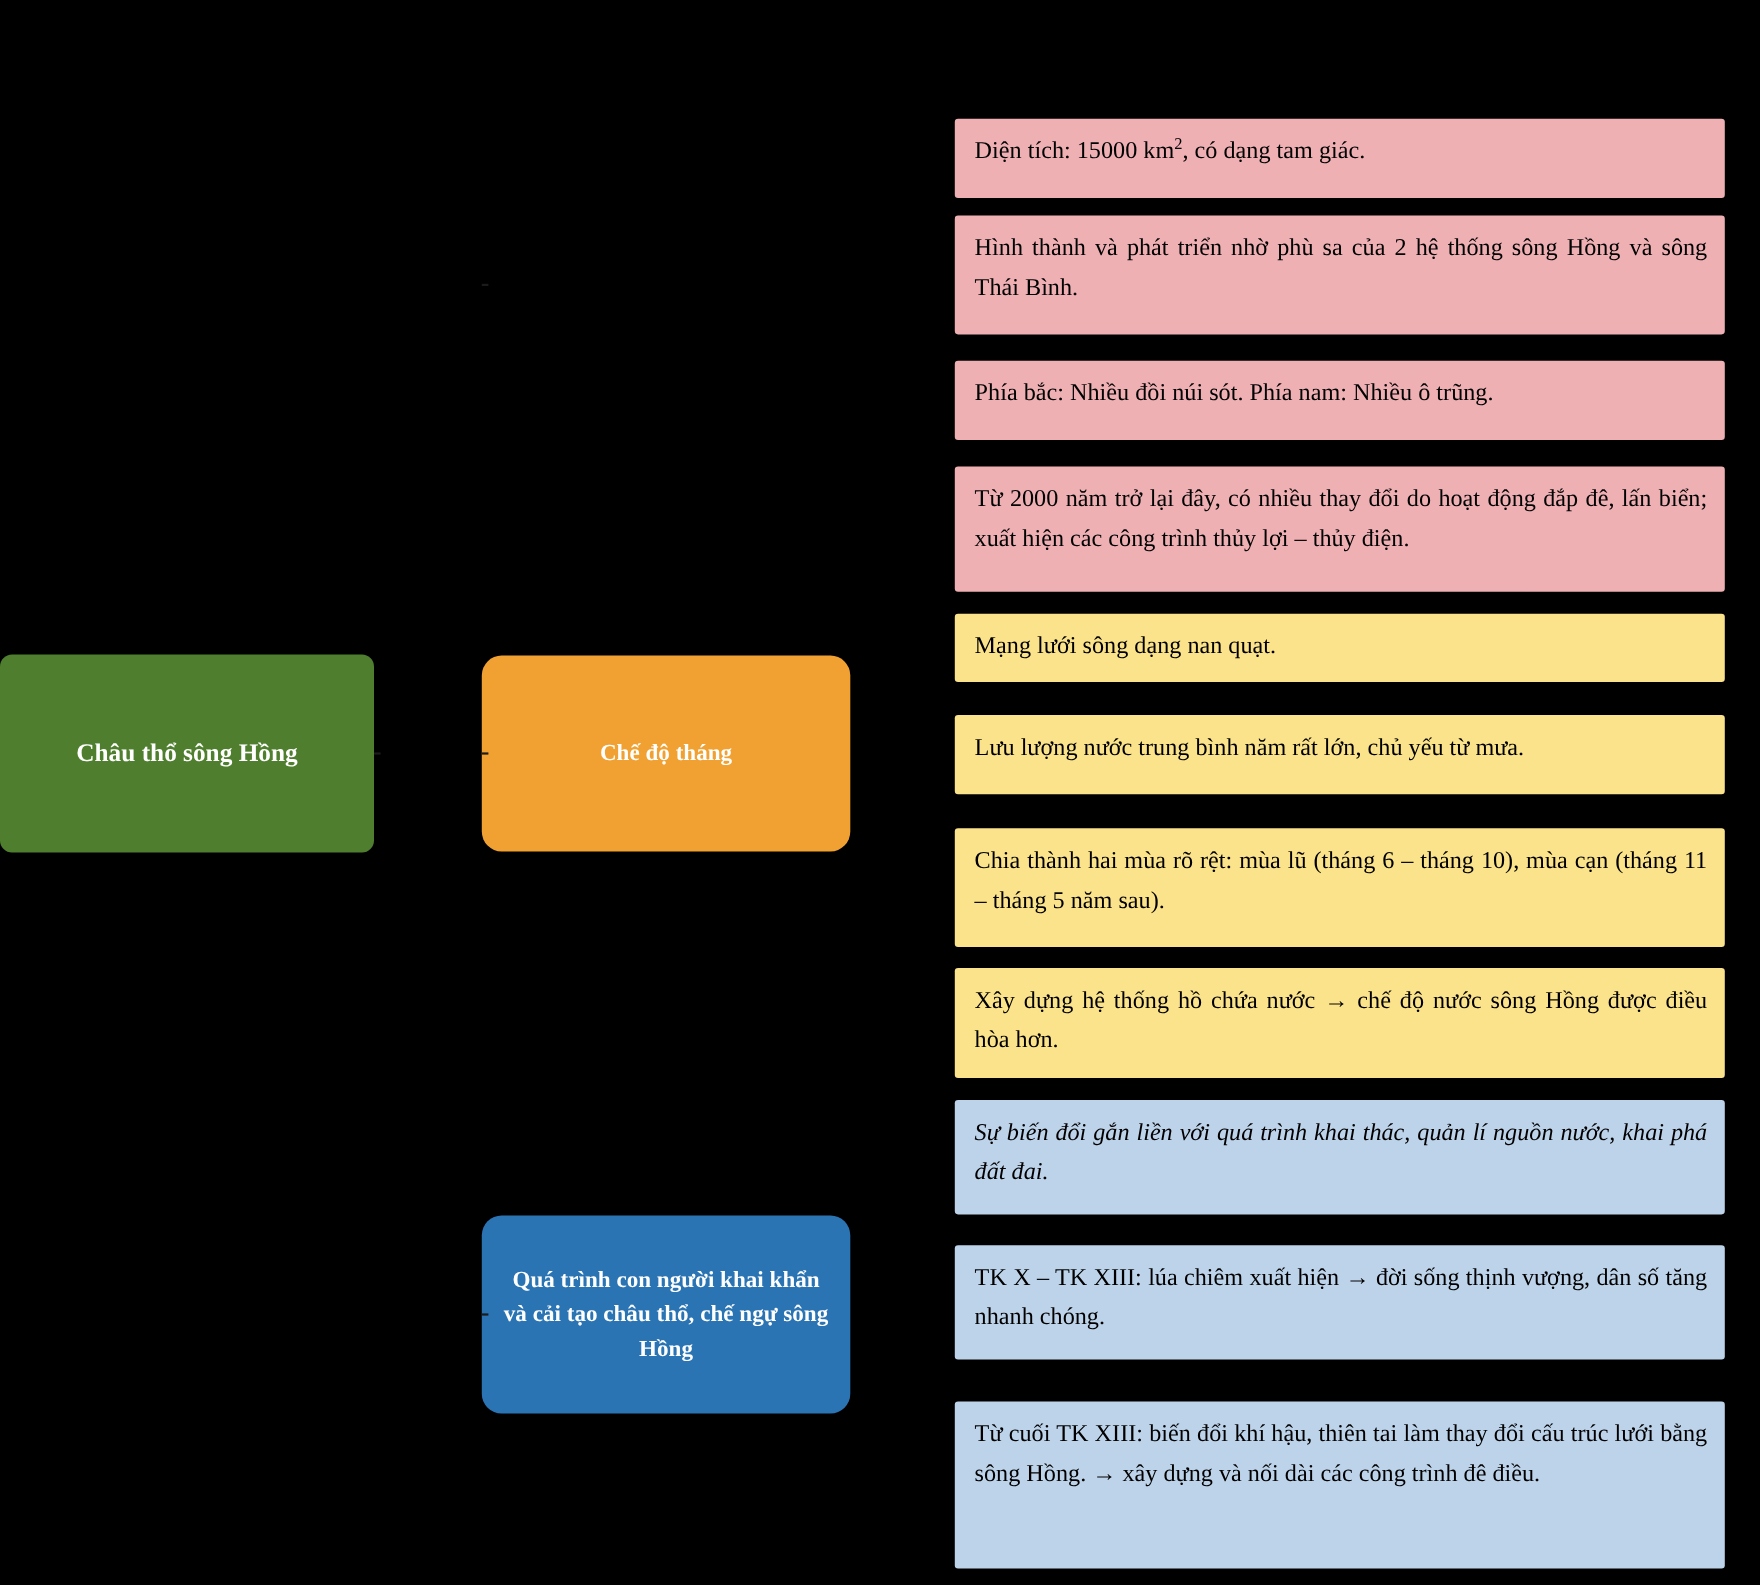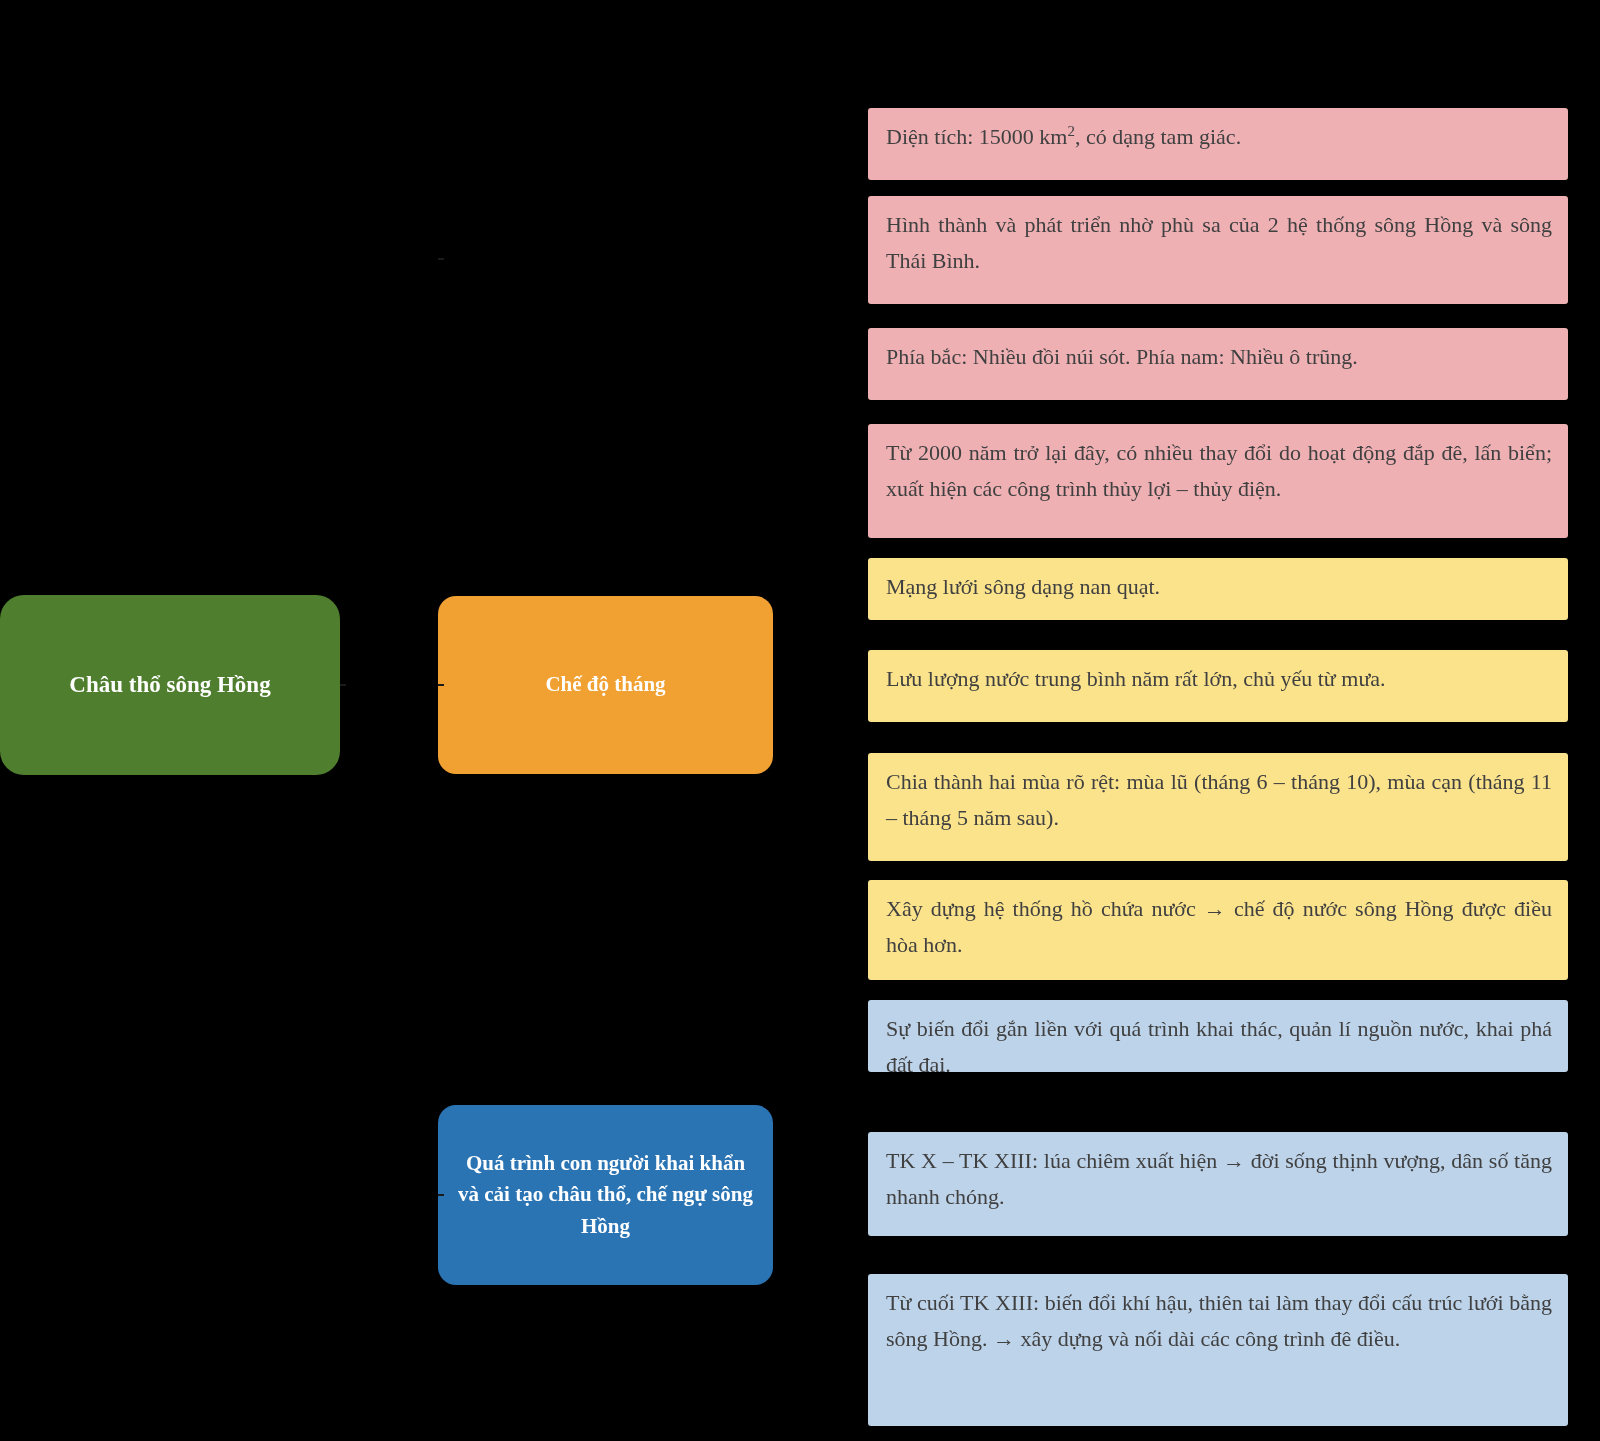--- a/index.html
+++ b/index.html
@@ -30,40 +30,40 @@
     font-size: 21px;
     line-height: 1.5;
     padding: 10px 18px;
   }
   .node.root {
     left: 0px;
     top: 595px;
     width: 340px;
     height: 180px;
     background: #4f7f2e;
-    border-radius: 24px;
+    border-radius: 11px;
     font-size: 23px;
   }
   .node.branch {
     left: 438px;
     width: 335px;
     background: #ff0000;
   }
   .node.b1 { top: 164px;  height: 172px; background: #d8545c; }
   .node.b2 { top: 596px;  height: 178px; background: #f0a132; }
   .node.b3 { top: 1105px; height: 180px; background: #2b74b4; }
 
   
   .leaf {
     position: absolute;
     box-sizing: border-box;
     left: 868px;
     width: 700px;
     padding: 11px 16px 11px 18px;
-    color: #404040;
+    color: #000000;
     font-size: 22px;
     line-height: 1.62;
     text-align: justify;
     text-justify: inter-word;
     border-radius: 3px;
   }
   .leaf.pink   { background: #efb0b4; }
   .leaf.yellow { background: #fbe38c; }
   .leaf.blue   { background: #bdd3ea; }
 
@@ -100,18 +100,18 @@
 
   <div id="leaf-layer">
       <div class="leaf pink" style="top: 108px; height: 72px;"><span>Diện tích: 15000 km<sup>2</sup>, có dạng tam giác.</span></div>
       <div class="leaf pink" style="top: 196px; height: 108px;"><span>Hình thành và phát triển nhờ phù sa của 2 hệ thống sông Hồng và sông Thái Bình.</span></div>
       <div class="leaf pink" style="top: 328px; height: 72px;"><span>Phía bắc: Nhiều đồi núi sót. Phía nam: Nhiều ô trũng.</span></div>
       <div class="leaf pink" style="top: 424px; height: 114px;"><span>Từ 2000 năm trở lại đây, có nhiều thay đổi do hoạt động đắp đê, lấn biển; xuất hiện các công trình thủy lợi – thủy điện.</span></div>
       <div class="leaf yellow" style="top: 558px; height: 62px;"><span>Mạng lưới sông dạng nan quạt.</span></div>
       <div class="leaf yellow" style="top: 650px; height: 72px;"><span>Lưu lượng nước trung bình năm rất lớn, chủ yếu từ mưa.</span></div>
       <div class="leaf yellow" style="top: 753px; height: 108px;"><span>Chia thành hai mùa rõ rệt: mùa lũ (tháng 6 – tháng 10), mùa cạn (tháng 11 – tháng 5 năm sau).</span></div>
       <div class="leaf yellow" style="top: 880px; height: 100px;"><span>Xây dựng hệ thống hồ chứa nước → chế độ nước sông Hồng được điều hòa hơn.</span></div>
-      <div class="leaf blue" style="top: 1000px; height: 72px;"><span>Sự biến đổi gắn liền với quá trình khai thác, quản lí nguồn nước, khai phá đất đai.</span></div>
+      <div class="leaf blue" style="top: 1000px; height: 104px; font-style: italic;"><span>Sự biến đổi gắn liền với quá trình khai thác, quản lí nguồn nước, khai phá đất đai.</span></div>
       <div class="leaf blue" style="top: 1132px; height: 104px;"><span>TK X – TK XIII: lúa chiêm xuất hiện → đời sống thịnh vượng, dân số tăng nhanh chóng.</span></div>
       <div class="leaf blue" style="top: 1274px; height: 152px;"><span>Từ cuối TK XIII: biến đổi khí hậu, thiên tai làm thay đổi cấu trúc lưới bằng sông Hồng. → xây dựng và nối dài các công trình đê điều.</span></div>
     </div>
 
 </div>
 
 </body></html>

